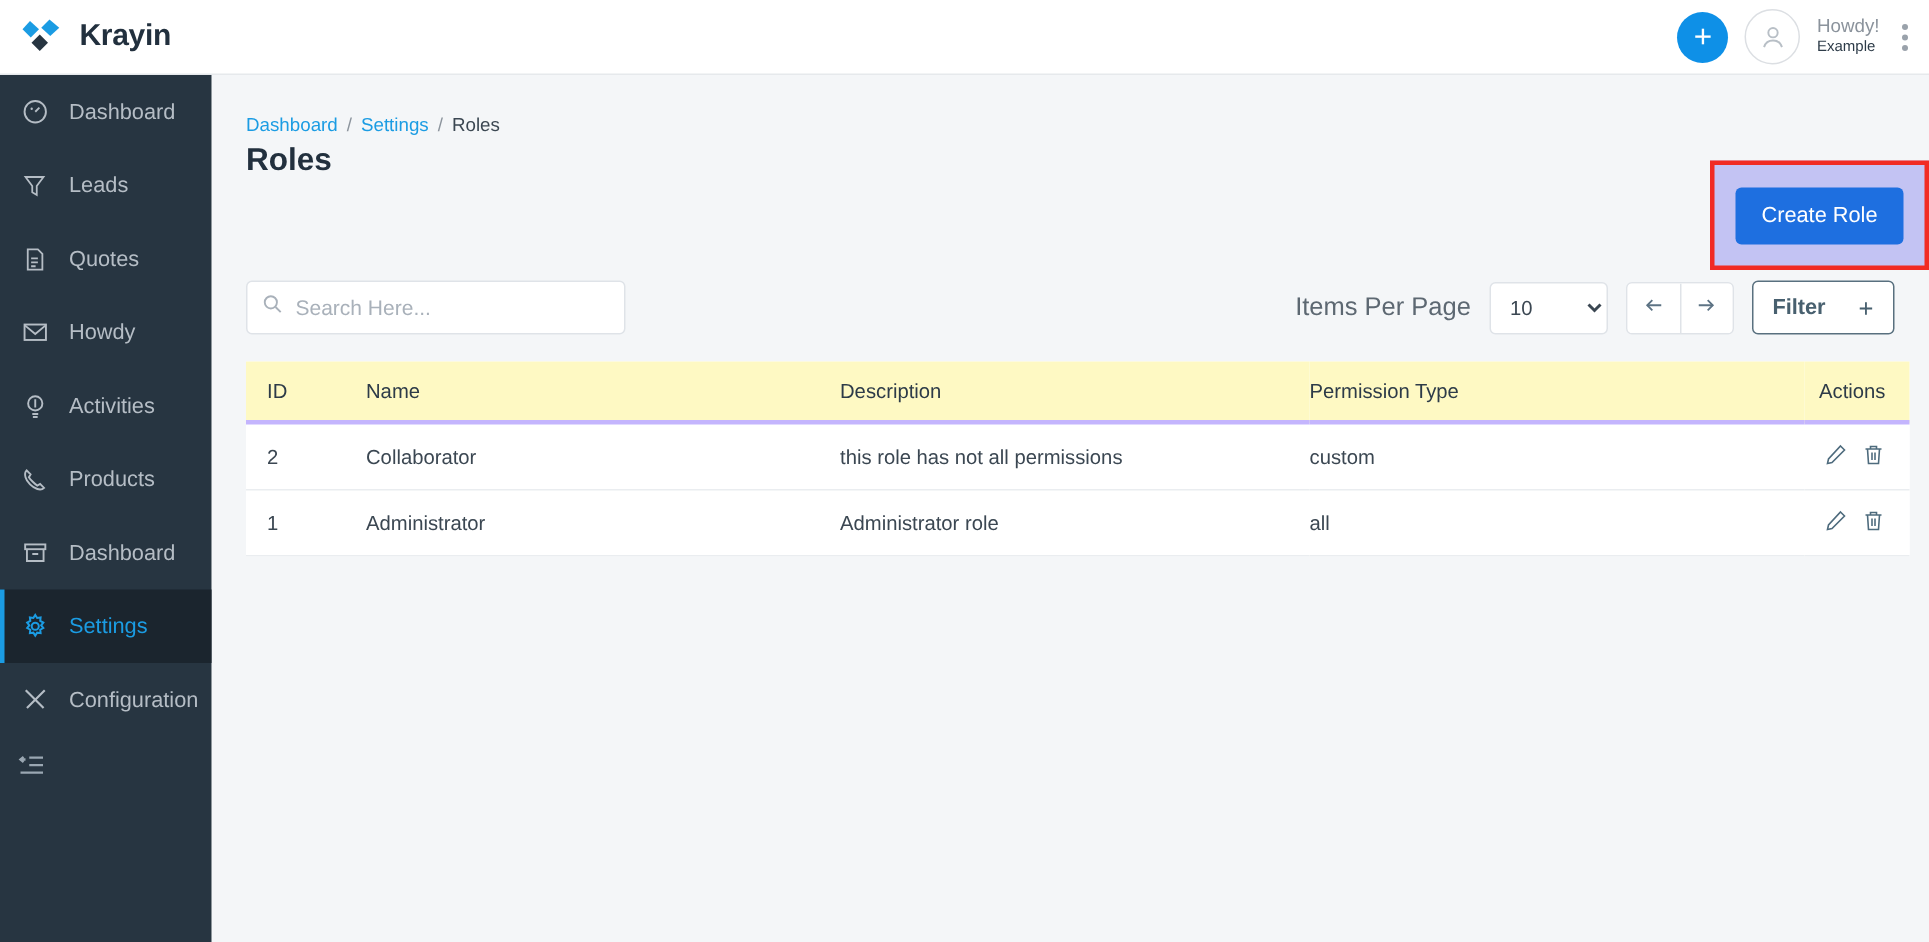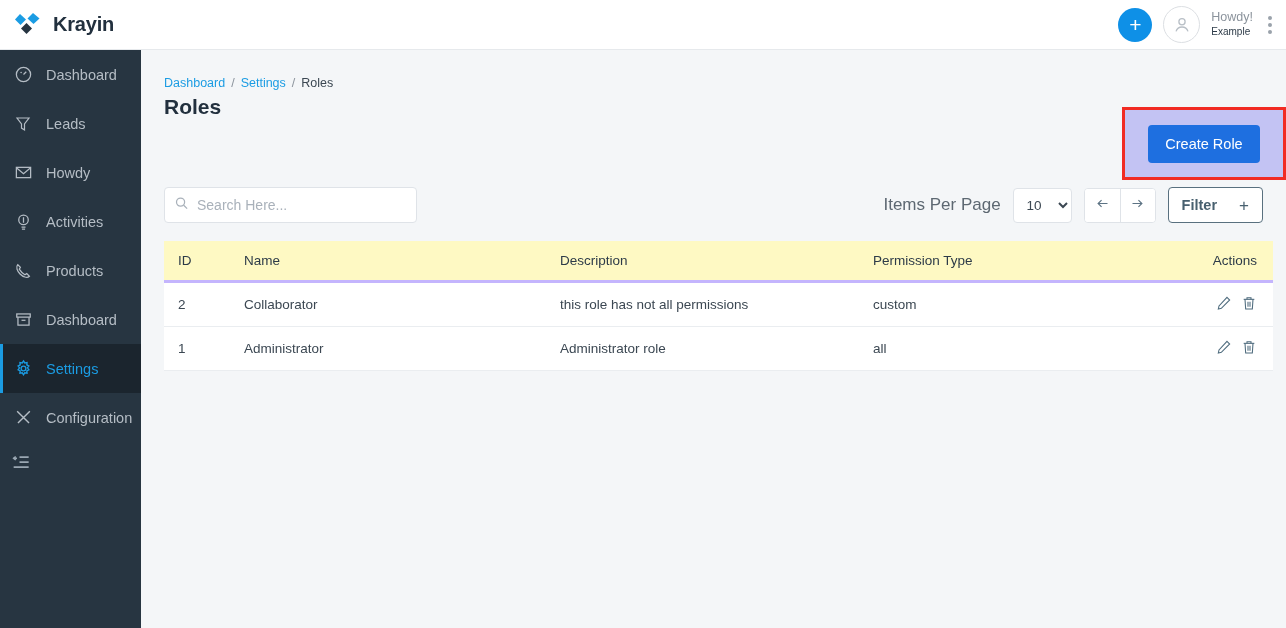--- a/index.html
+++ b/index.html
@@ -112,21 +112,21 @@
   .crumbs .cur { color: #3b4752; }
 
   .page-title {
     font-size: 21px; font-weight: 700; color: #22303e;
     padding: 5px 0 0 23px;
   }
 
   
   .create-wrap {
     position: absolute; top: 57px; right: 0px;
-    width: 164px; height: 73px;
+    width: 146px; height: 73px;
     border: 3px solid #f12b23;
     background: #c3c3f3;
     display: flex; align-items: center; justify-content: center;
   }
   .create-btn {
     background: #1e6fe0;
     color: #fff; border: none;
     font-size: 14.5px;
     padding: 11px 17px;
     border-radius: 4px;
@@ -161,21 +161,21 @@
     transform: translateY(-50%);
     pointer-events: none;
   }
 
   .toolbar-right {
     margin-left: auto;
     display: flex; align-items: center; gap: 12px;
   }
   .ipp-label { font-size: 17px; color: #5d6872; }
   .ipp-select {
-    width: 59px; height: 35px;
+    width: 79px; height: 35px;
     border: 1px solid #dfe3e8; border-radius: 4px;
     background: #fff; color: #3b4752;
     font-size: 13.5px; font-family: inherit;
     padding-left: 9px;
     cursor: pointer;
     outline: none;
   }
   .pager {
     display: flex;
     border: 1px solid #dfe3e8; border-radius: 4px;
@@ -286,20 +286,29 @@
 
   <div class="nav-item">
     <span class="ico">
       <svg width="18" height="18" viewBox="0 0 24 24" fill="none" stroke="#b5bdc5" stroke-width="1.6">
         <path d="M4 4 H20 L14 12 V20 L10 17.5 V12 Z"></path>
       </svg>
     </span>
     <span>Leads</span>
   </div>
 
+  <div class="nav-item">
+    <span class="ico">
+      <svg width="18" height="18" viewBox="0 0 24 24" fill="none" stroke="#b5bdc5" stroke-width="1.6">
+        <path d="M6 3 H15 L19 7 V21 H6 Z"></path>
+          <path d="M9 11 H15 M9 14.5 H15 M9 18 H13"></path>
+      </svg>
+    </span>
+    <span>Quotes</span>
+  </div>
 
   <div class="nav-item">
     <span class="ico">
       <svg width="19" height="19" viewBox="0 0 24 24" fill="none" stroke="#b5bdc5" stroke-width="1.6">
         <rect x="3" y="5.5" width="18" height="13"></rect>
           <path d="M3 6 L12 13.5 L21 6"></path>
       </svg>
     </span>
     <span>Howdy</span>
   </div>

